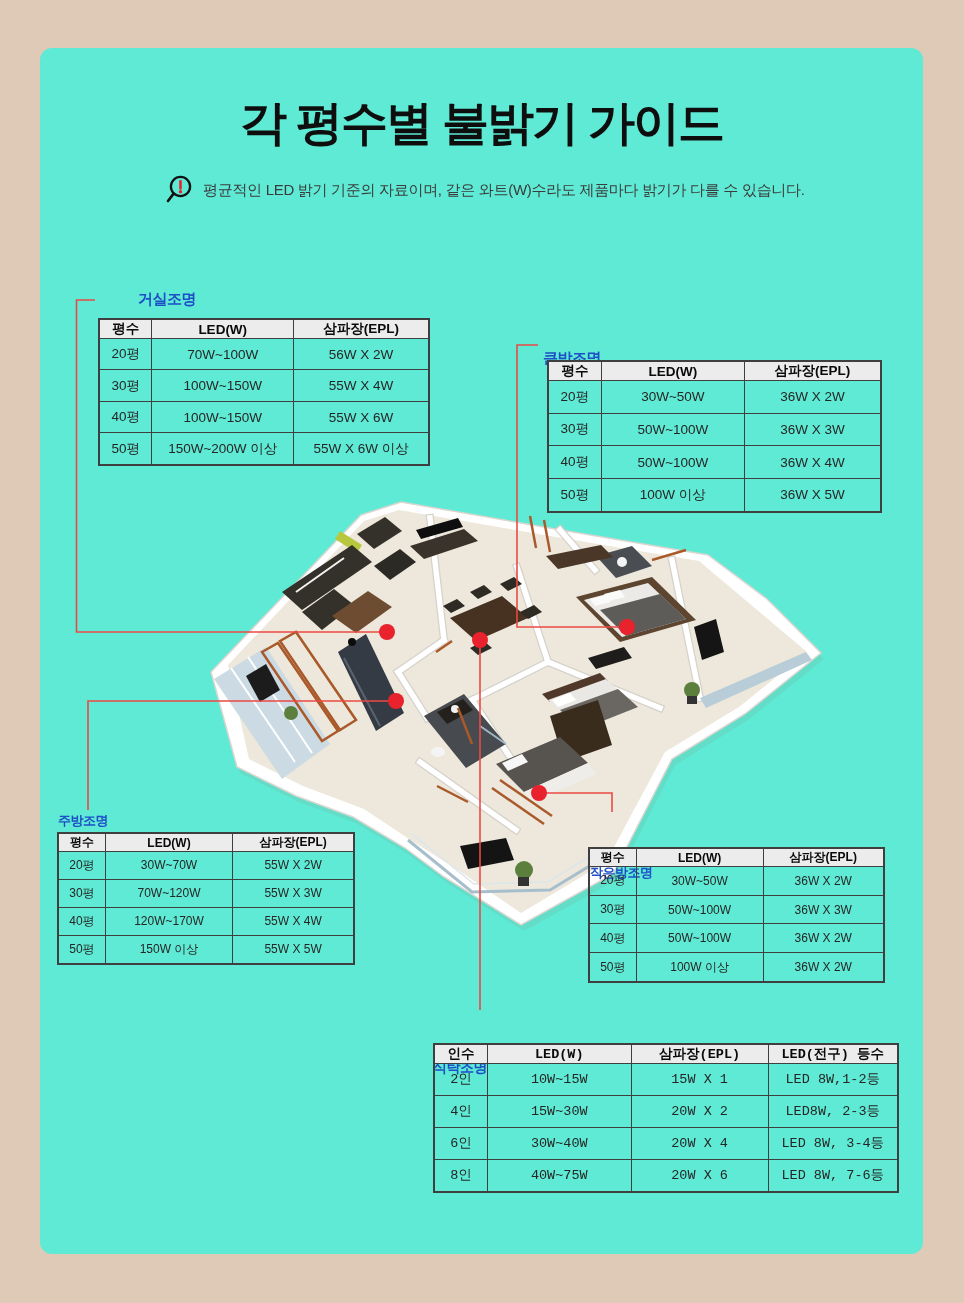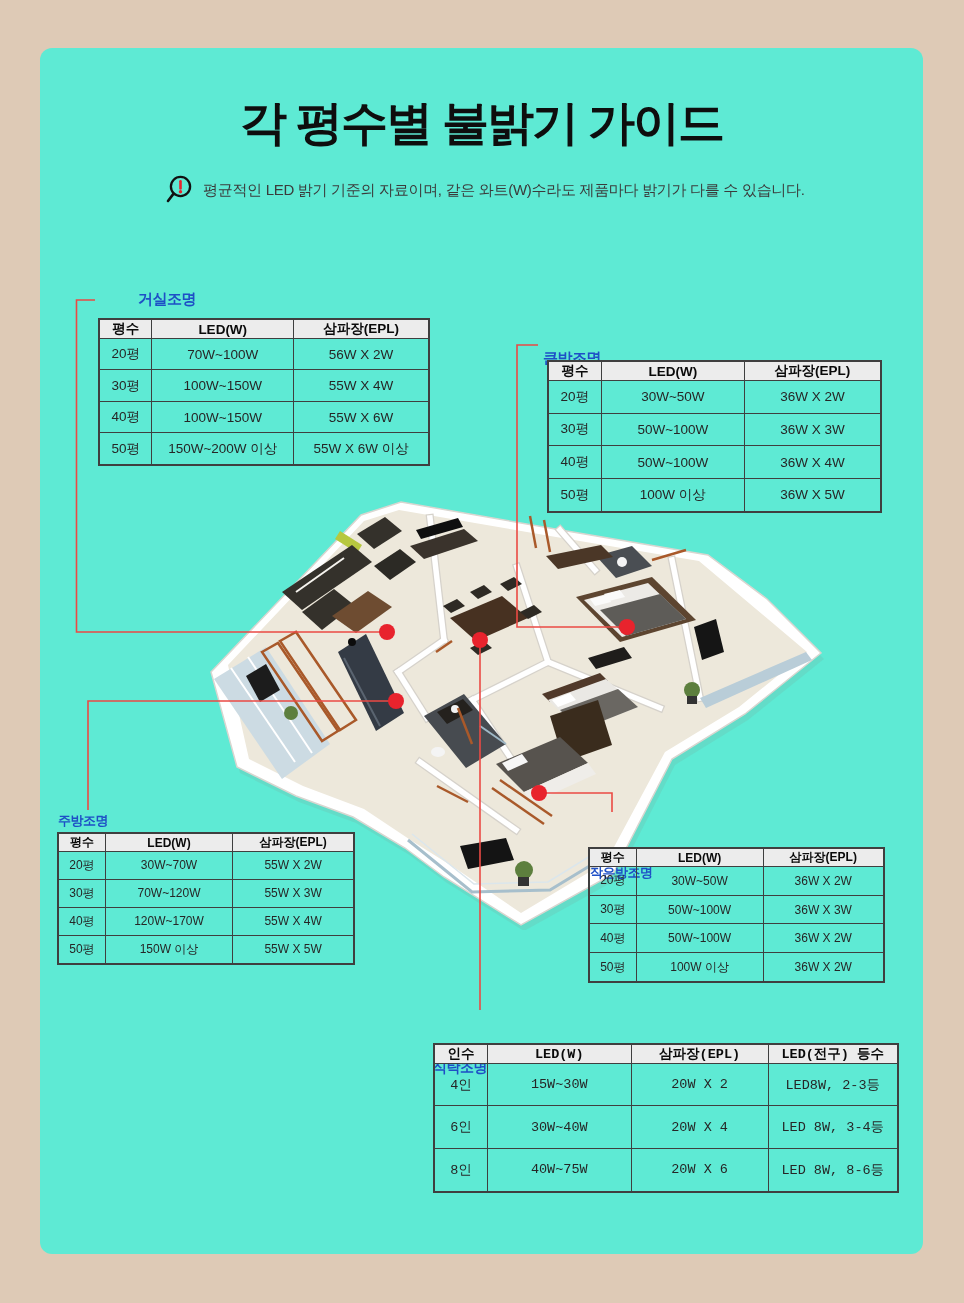--- a/index.html
+++ b/index.html
@@ -406,34 +406,40 @@
         <thead>
           <tr>
             <th>인수</th>
             <th>LED(W)</th>
             <th>삼파장(EPL)</th>
             <th>LED(전구) 등수</th>
           </tr>
         </thead>
         <tbody>
           <tr>
+            <td>2인</td>
+            <td>10W~15W</td>
+            <td>15W X 1</td>
+            <td>LED 8W,1-2등</td>
+          </tr>
+          <tr>
             <td>4인</td>
             <td>15W~30W</td>
             <td>20W X 2</td>
             <td>LED8W, 2-3등</td>
           </tr>
           <tr>
             <td>6인</td>
             <td>30W~40W</td>
             <td>20W X 4</td>
             <td>LED 8W, 3-4등</td>
           </tr>
           <tr>
             <td>8인</td>
             <td>40W~75W</td>
             <td>20W X 6</td>
-            <td>LED 8W, 8-6등</td>
+            <td>LED 8W, 7-6등</td>
           </tr>
         </tbody>
       </table>
   </div>
 
 </div>
 
 </body></html>

